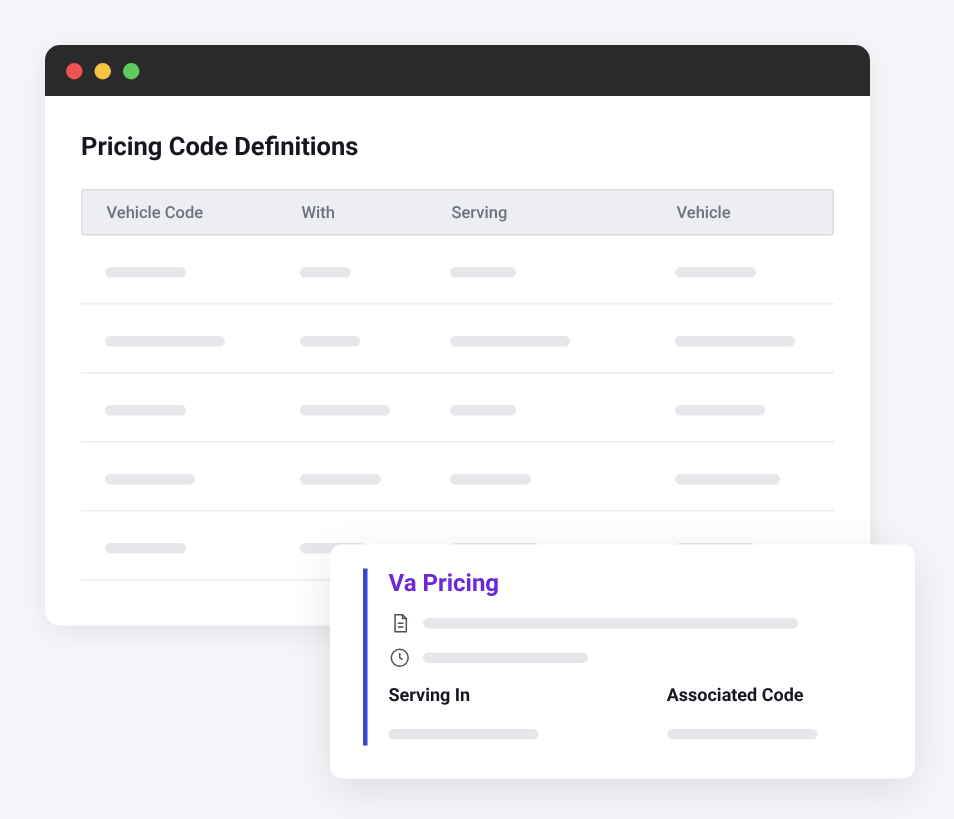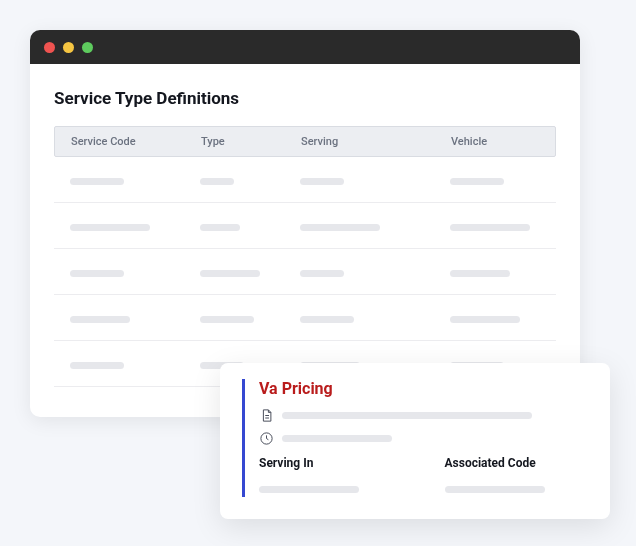--- a/index.html
+++ b/index.html
@@ -82,21 +82,21 @@
   box-shadow: 0 8px 30px rgba(0,0,0,0.10);
   padding: 16px 22px 22px 22px;
 }
 .card-inner {
   border-left: 3px solid #3548d1;
   padding-left: 14px;
 }
 .card-title {
   font-size: 16px;
   font-weight: 700;
-  color: #b91c1c;
+  color: #6d28d9;
   margin-bottom: 10px;
 }
 .card-row {
   display: flex;
   align-items: center;
   gap: 8px;
   margin-bottom: 8px;
 }
 .icon {
   width: 15px;
@@ -122,24 +122,24 @@
 </head>
 <body>
 
 <div class="window">
   <div class="titlebar">
     <div class="tl-dot red"></div>
     <div class="tl-dot yellow"></div>
     <div class="tl-dot green"></div>
   </div>
   <div class="content">
-    <div class="page-title">Service Type Definitions</div>
+    <div class="page-title">Pricing Code Definitions</div>
     <div class="thead">
-      <div>Service Code</div>
-      <div>Type</div>
+      <div>Vehicle Code</div>
+      <div>With</div>
       <div>Serving</div>
       <div>Vehicle</div>
     </div>
     <div id="tbody">
         <div class="trow">
           <div><span class="skel" style="width: 54px;"></span></div>
           <div><span class="skel" style="width: 34px;"></span></div>
           <div><span class="skel" style="width: 44px;"></span></div>
           <div><span class="skel" style="width: 54px;"></span></div>
         </div>

